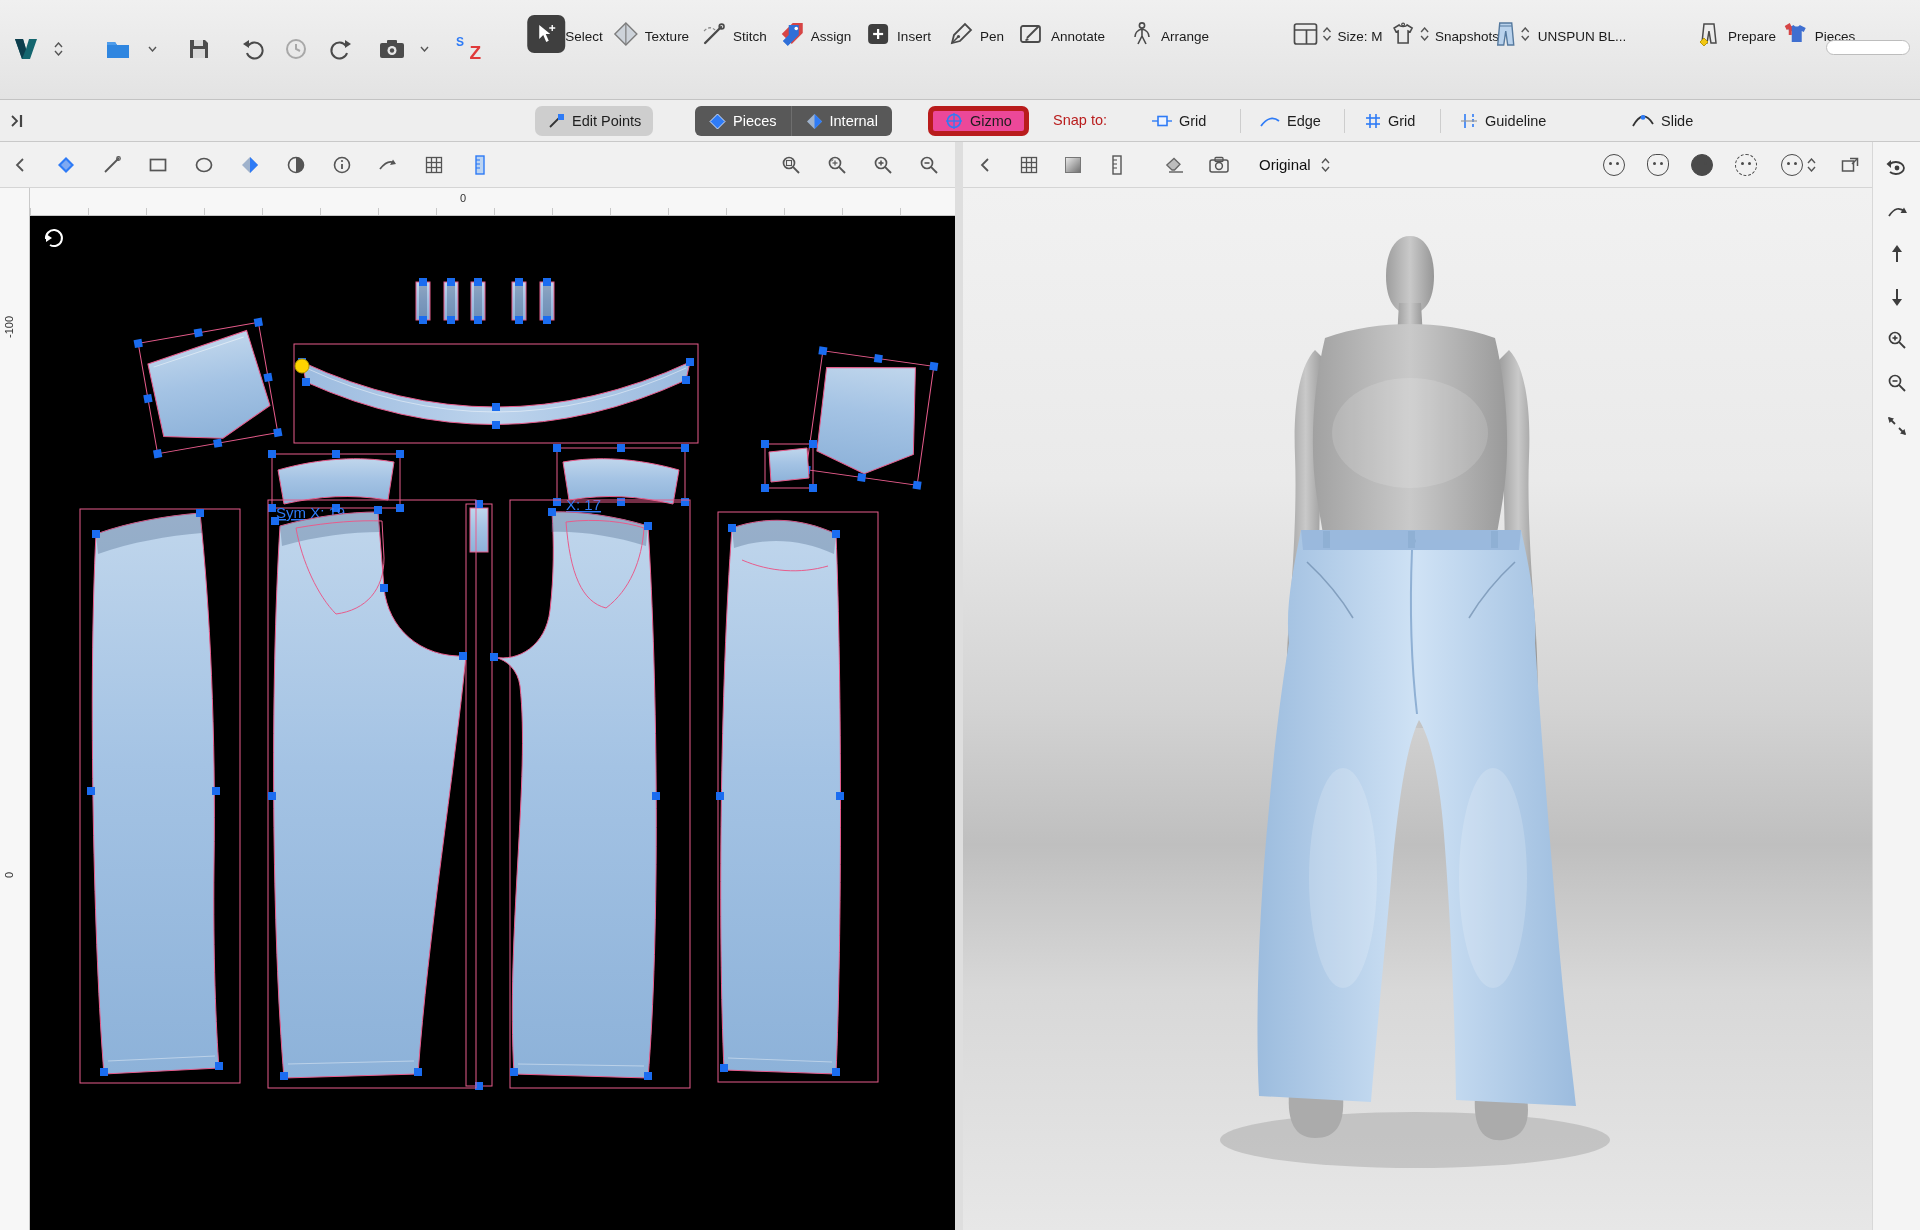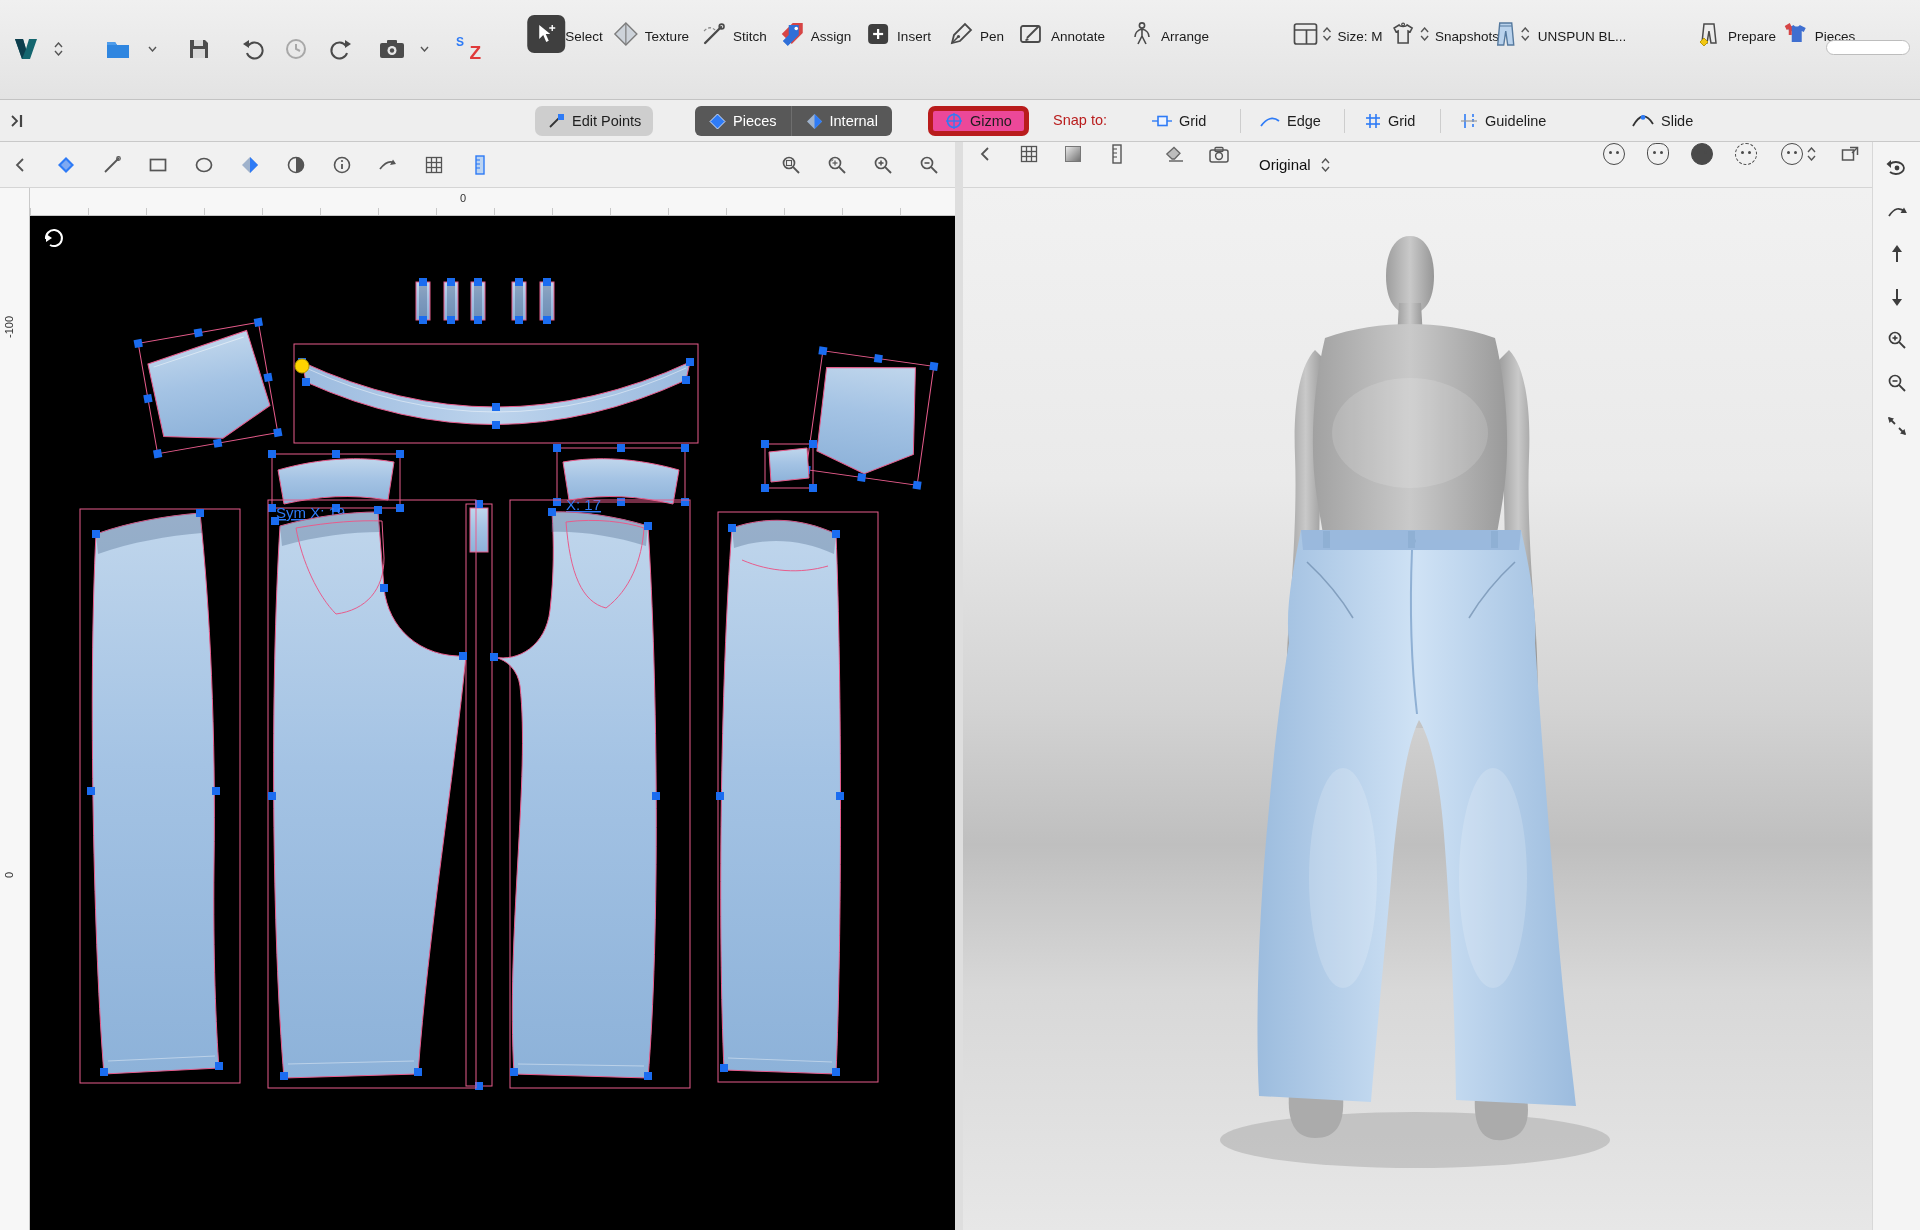--- a/index.html
+++ b/index.html
@@ -40,21 +40,21 @@
   .rulerT{position:absolute;left:30px;top:46px;width:925px;height:28px;background:#f7f7f7;border-bottom:1px solid #c9c9c9;
     background-image:repeating-linear-gradient(90deg,#c9c9c9 0 1px,transparent 1px 58px);background-position:0 bottom;background-size:100% 7px;background-repeat:no-repeat}
   .rulerT span{position:absolute;left:430px;top:4px;font-size:11px;color:#333}
   .rulerL{position:absolute;left:0;top:46px;width:30px;height:1042px;background:#f7f7f7;border-right:1px solid #c9c9c9}
   .rulerL span{position:absolute;left:3px;font-size:11px;color:#333;transform:rotate(-90deg);transform-origin:left top}
   .canvas2d{position:absolute;left:30px;top:74px;width:925px;height:1014px;background:#000}
   .pat{position:absolute;inset:0;width:100%;height:100%}
   .divider{position:absolute;left:955px;top:0;width:8px;height:1088px;background:#dedede;cursor:col-resize}
 
   .p3d{position:absolute;left:963px;top:0;width:909px;height:1088px}
-  .tb3d{position:absolute;left:0;top:0;width:909px;height:46px;background:#f1f1f1;border-bottom:1px solid #d5d5d5;display:flex;padding:0 10px;gap:20px}
+  .tb3d{position:absolute;left:0;top:0;width:909px;height:46px;background:#f1f1f1;border-bottom:1px solid #d5d5d5;display:flex;align-items:center;padding:0 10px;gap:20px}
   .view3d{position:absolute;left:0;top:46px;width:909px;height:1042px;
     background:linear-gradient(180deg,#f1f1f1 0%,#eaeaea 28%,#d3d3d3 50%,#bfbfbf 63%,#d8d8d8 77%,#e7e7e7 100%)}
   .orig{display:flex;align-items:center;gap:6px;font-size:15px;color:#111}
   .face{width:22px;height:22px;border-radius:50%;border:1.6px solid #4a4a4a;position:relative;flex:0 0 auto}
   .face:before{content:"";position:absolute;left:5px;top:7px;width:3px;height:3px;border-radius:50%;background:#4a4a4a}
   .face:after{content:"";position:absolute;right:5px;top:7px;width:3px;height:3px;border-radius:50%;background:#4a4a4a}
 
   .rail{position:absolute;left:1872px;top:0;width:48px;height:1088px;background:#f4f4f4;border-left:1px solid #d8d8d8;display:flex;flex-direction:column;align-items:center;padding-top:14px;gap:19px}
   .rail .mini{color:#3d3d3d;font-size:19px}
 

